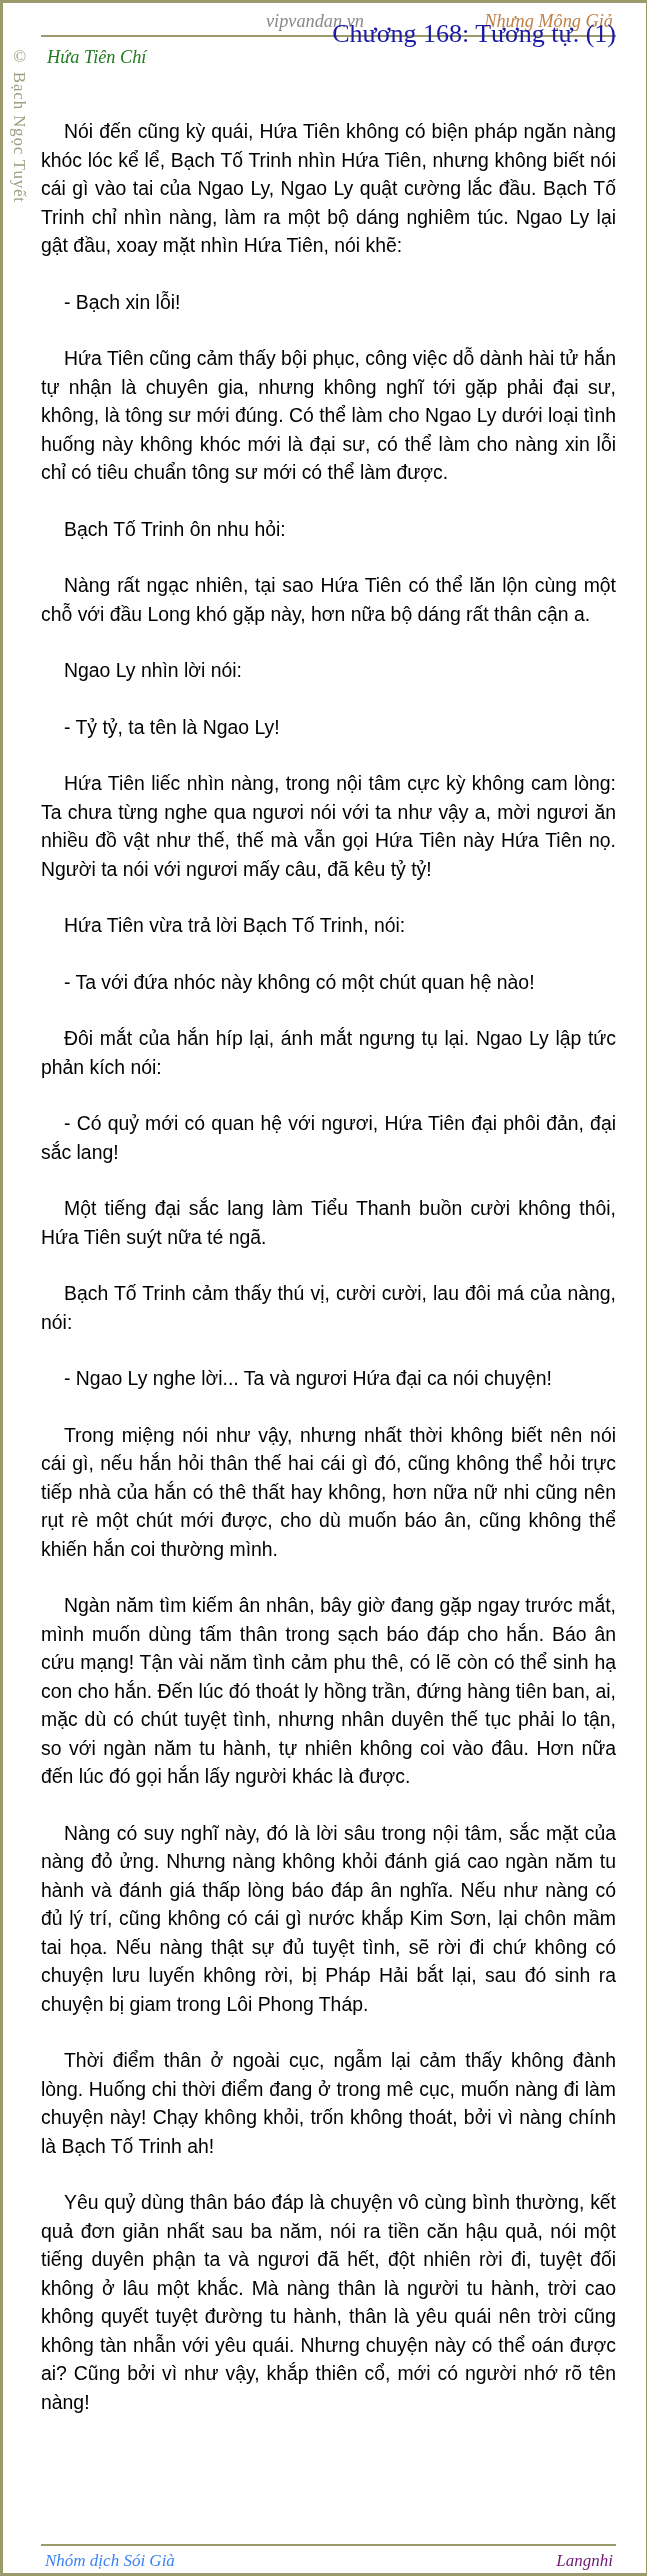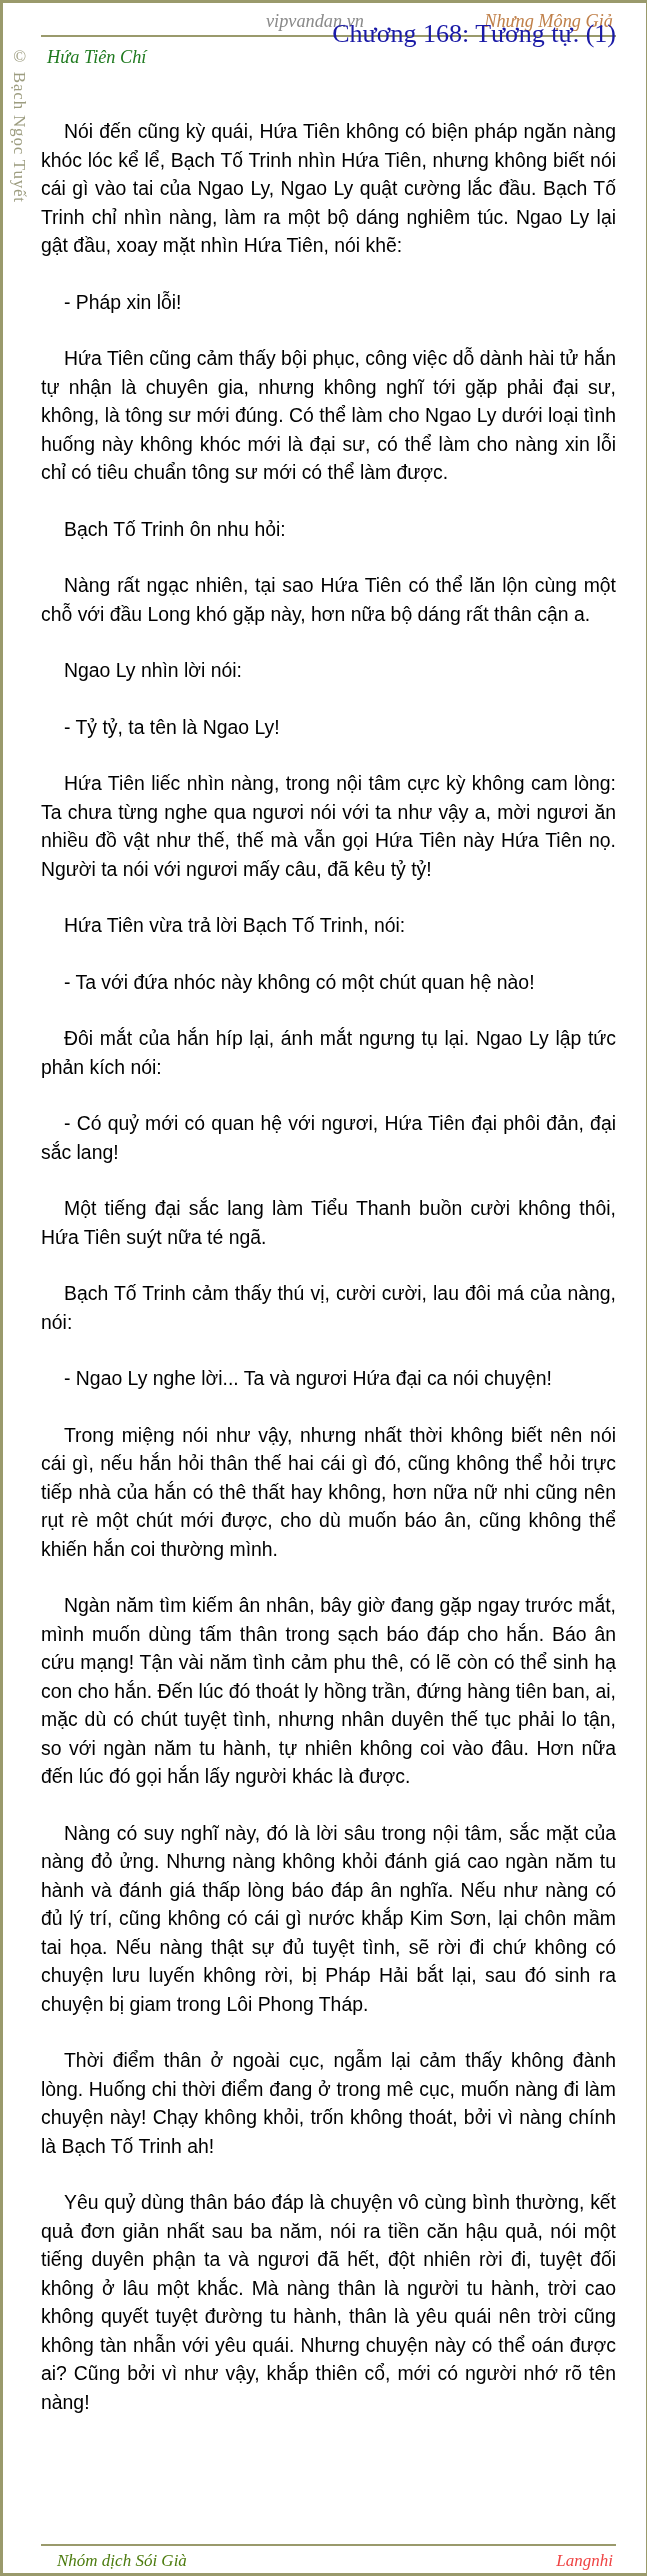--- a/index.html
+++ b/index.html
@@ -35,40 +35,40 @@
     font-family:Liberation Sans, sans-serif; font-size:19.4px; line-height:28.5px;
     color:#000; text-align:justify;margin-top:32px;
   }
   .content p { margin:0 0 28px 0; text-indent:23px; }
   .footer {
     position:absolute; left:38px; top:2541px; width:575px; height:30.5px;
     border-top:2.3px solid #9a9a6c;
     font-family:"Liberation Serif", serif; font-style:italic; font-size:17px;
   }
   .footer span { position:absolute; top:5.3px; }
-  .f-left { left:16px; color:#4d7c0f; }
-  .f-right { right:3px; color:#ef4444; }
+  .f-left { left:4px; color:#3b82f6; }
+  .f-right { right:3px; color:#701a75; }
 </style>
 </head>
 <body>
 
 <div class="page">
   <div class="watermark">© Bạch Ngọc Tuyết</div>
 
   <div class="header">
     <span class="h-left">Hứa Tiên Chí</span>
     <span class="h-center">vipvandan.vn</span>
     <span class="h-right">Nhưng Mộng Giả</span>
   </div>
 
   <div class="title">Chương 168: Tương tự. (1)</div>
 
   <div class="content">
     <p>Nói đến cũng kỳ quái, Hứa Tiên không có biện pháp ngăn nàng khóc lóc kể lể, Bạch Tố Trinh nhìn Hứa Tiên, nhưng không biết nói cái gì vào tai của Ngao Ly, Ngao Ly quật cường lắc đầu. Bạch Tố Trinh chỉ nhìn nàng, làm ra một bộ dáng nghiêm túc. Ngao Ly lại gật đầu, xoay mặt nhìn Hứa Tiên, nói khẽ:</p>
-    <p>- Pháp xin lỗi!</p>
+    <p>- Bạch xin lỗi!</p>
     <p>Hứa Tiên cũng cảm thấy bội phục, công việc dỗ dành hài tử hắn tự nhận là chuyên gia, nhưng không nghĩ tới gặp phải đại sư, không, là tông sư mới đúng. Có thể làm cho Ngao Ly dưới loại tình huống này không khóc mới là đại sư, có thể làm cho nàng xin lỗi chỉ có tiêu chuẩn tông sư mới có thể làm được.</p>
     <p>Bạch Tố Trinh ôn nhu hỏi:</p>
     <p>Nàng rất ngạc nhiên, tại sao Hứa Tiên có thể lăn lộn cùng một chỗ với đầu Long khó gặp này, hơn nữa bộ dáng rất thân cận a.</p>
     <p>Ngao Ly nhìn lời nói:</p>
     <p>- Tỷ tỷ, ta tên là Ngao Ly!</p>
     <p>Hứa Tiên liếc nhìn nàng, trong nội tâm cực kỳ không cam lòng: Ta chưa từng nghe qua ngươi nói với ta như vậy a, mời ngươi ăn nhiều đồ vật như thế, thế mà vẫn gọi Hứa Tiên này Hứa Tiên nọ. Người ta nói với ngươi mấy câu, đã kêu tỷ tỷ!</p>
     <p>Hứa Tiên vừa trả lời Bạch Tố Trinh, nói:</p>
     <p>- Ta với đứa nhóc này không có một chút quan hệ nào!</p>
     <p>Đôi mắt của hắn híp lại, ánh mắt ngưng tụ lại. Ngao Ly lập tức phản kích nói:</p>
     <p>- Có quỷ mới có quan hệ với ngươi, Hứa Tiên đại phôi đản, đại sắc lang!</p>

